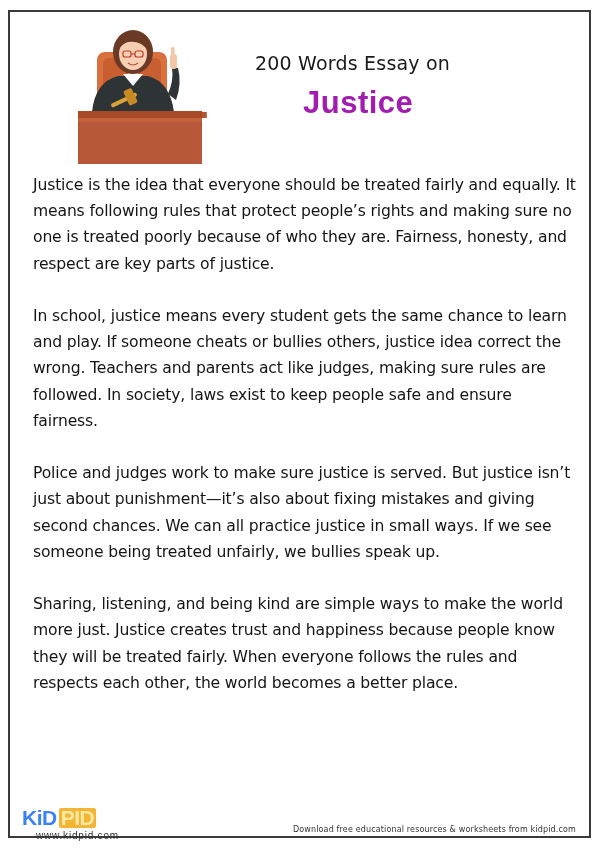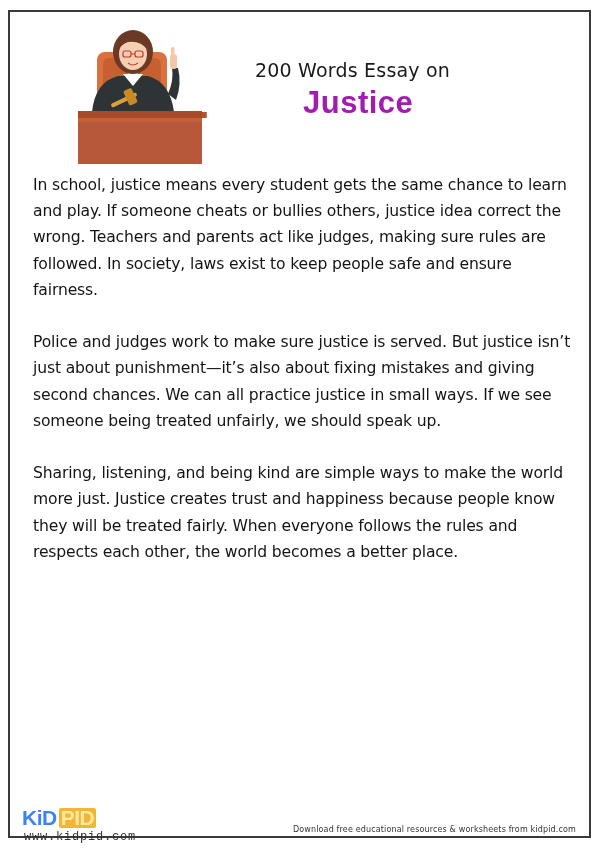--- a/index.html
+++ b/index.html
@@ -3,39 +3,39 @@
   <meta charset="utf-8">
   <style>
     html, body { margin: 0; padding: 0; background: #ffffff; }
     body { width: 600px; height: 849px; position: relative; overflow: hidden; font-family: "DejaVu Sans", sans-serif; }
     .frame {
       position: absolute; left: 8px; top: 10px; width: 583px; height: 828px;
       border: 2px solid #3a3a3a; box-sizing: border-box; background: #fff;
     }
     .illustration { position: absolute; left: 50px; top: 14px; width: 170px; height: 150px; }
     .heading-sub {
-      position: absolute; left: 255px; top: 59px; width: 220px; text-align: left;
+      position: absolute; left: 255px; top: 52px; width: 220px; text-align: left;
       font-family: "DejaVu Sans", sans-serif; font-size: 19px; color: #1a1a1a; letter-spacing: 0.2px;
     }
     .heading-title {
       position: absolute; left: 303px; top: 85px; width: 200px;
       font-family: "Liberation Sans", sans-serif; font-weight: bold; font-size: 31px; color: #a21caf;
       letter-spacing: 0.5px;
     }
     .essay {
       position: absolute; left: 33px; top: 172px; width: 548px;
       font-family: "DejaVu Sans", sans-serif; font-size: 15.6px; line-height: 26.2px; color: #141414;
       letter-spacing: -0.15px;
     }
     .essay p { margin: 0 0 26.2px 0; }
     .logo { position: absolute; left: 22px; top: 808px; width: 80px; height: 32px; }
     .logo-word { font-family: "Liberation Sans", sans-serif; font-weight: bold; font-size: 21px; line-height: 20px; letter-spacing: -0.5px; }
     .logo-kid { color: #3b82f6; }
     .logo-pid { display: inline-block; background: #f2b534; color: #ffe8a0; padding: 0 2px; border-radius: 2px; margin-left: 2px; }
-    .logo-url { font-family: Liberation Mono, monospace; font-size: 12px; color: #333; letter-spacing: 0.8px; margin-top: 2px; margin-left: 2px; }
+    .logo-url { font-family: Liberation Sans, sans-serif; font-size: 10px; color: #333; letter-spacing: 0.8px; margin-top: 2px; margin-left: 14px; }
     .footer-note {
       position: absolute; right: 24px; top: 825px;
       font-family: "DejaVu Sans", sans-serif; font-size: 8px; color: #333; letter-spacing: 0.15px; padding-left: 32px;
     }
   </style>
 </head>
 <body>
 
 <div class="frame"></div>
 
@@ -72,22 +72,23 @@
   <rect x="50" y="98" width="163" height="6" fill="#b5532e" transform="scale(0.78 1) translate(-12 0)"></rect>
   <rect x="28" y="97" width="124" height="7" fill="#a84a27"></rect>
   <rect x="28" y="104" width="124" height="4" fill="#c2613a"></rect>
   <rect x="28" y="108" width="124" height="42" fill="#b7583a"></rect>
 </svg>
 
 <div class="heading-sub">200 Words Essay on</div>
 <div class="heading-title">Justice</div>
 
 <div class="essay">
+  <p>Justice is the idea that everyone should be treated fairly and equally. It means following rules that protect people’s rights and making sure no one is treated poorly because of who they are. Fairness, honesty, and respect are key parts of justice.</p>
   <p>In school, justice means every student gets the same chance to learn and play. If someone cheats or bullies others, justice idea correct the wrong. Teachers and parents act like judges, making sure rules are followed. In society, laws exist to keep people safe and ensure fairness.</p>
-  <p>Police and judges work to make sure justice is served. But justice isn’t just about punishment—it’s also about fixing mistakes and giving second chances. We can all practice justice in small ways. If we see someone being treated unfairly, we should speak up.</p>
+  <p>Police and judges work to make sure justice is served. But justice isn’t just about punishment—it’s also about fixing mistakes and giving second chances. We can all practice justice in small ways. If we see someone being treated unfairly, we bullies speak up.</p>
   <p>Sharing, listening, and being kind are simple ways to make the world more just. Justice creates trust and happiness because people know they will be treated fairly. When everyone follows the rules and respects each other, the world becomes a better place.</p>
 </div>
 
 <div class="logo">
   <div class="logo-word">
     <span class="logo-kid">KiD</span><span class="logo-pid">PID</span>
   </div>
   <div class="logo-url">www.kidpid.com</div>
 </div>
 

